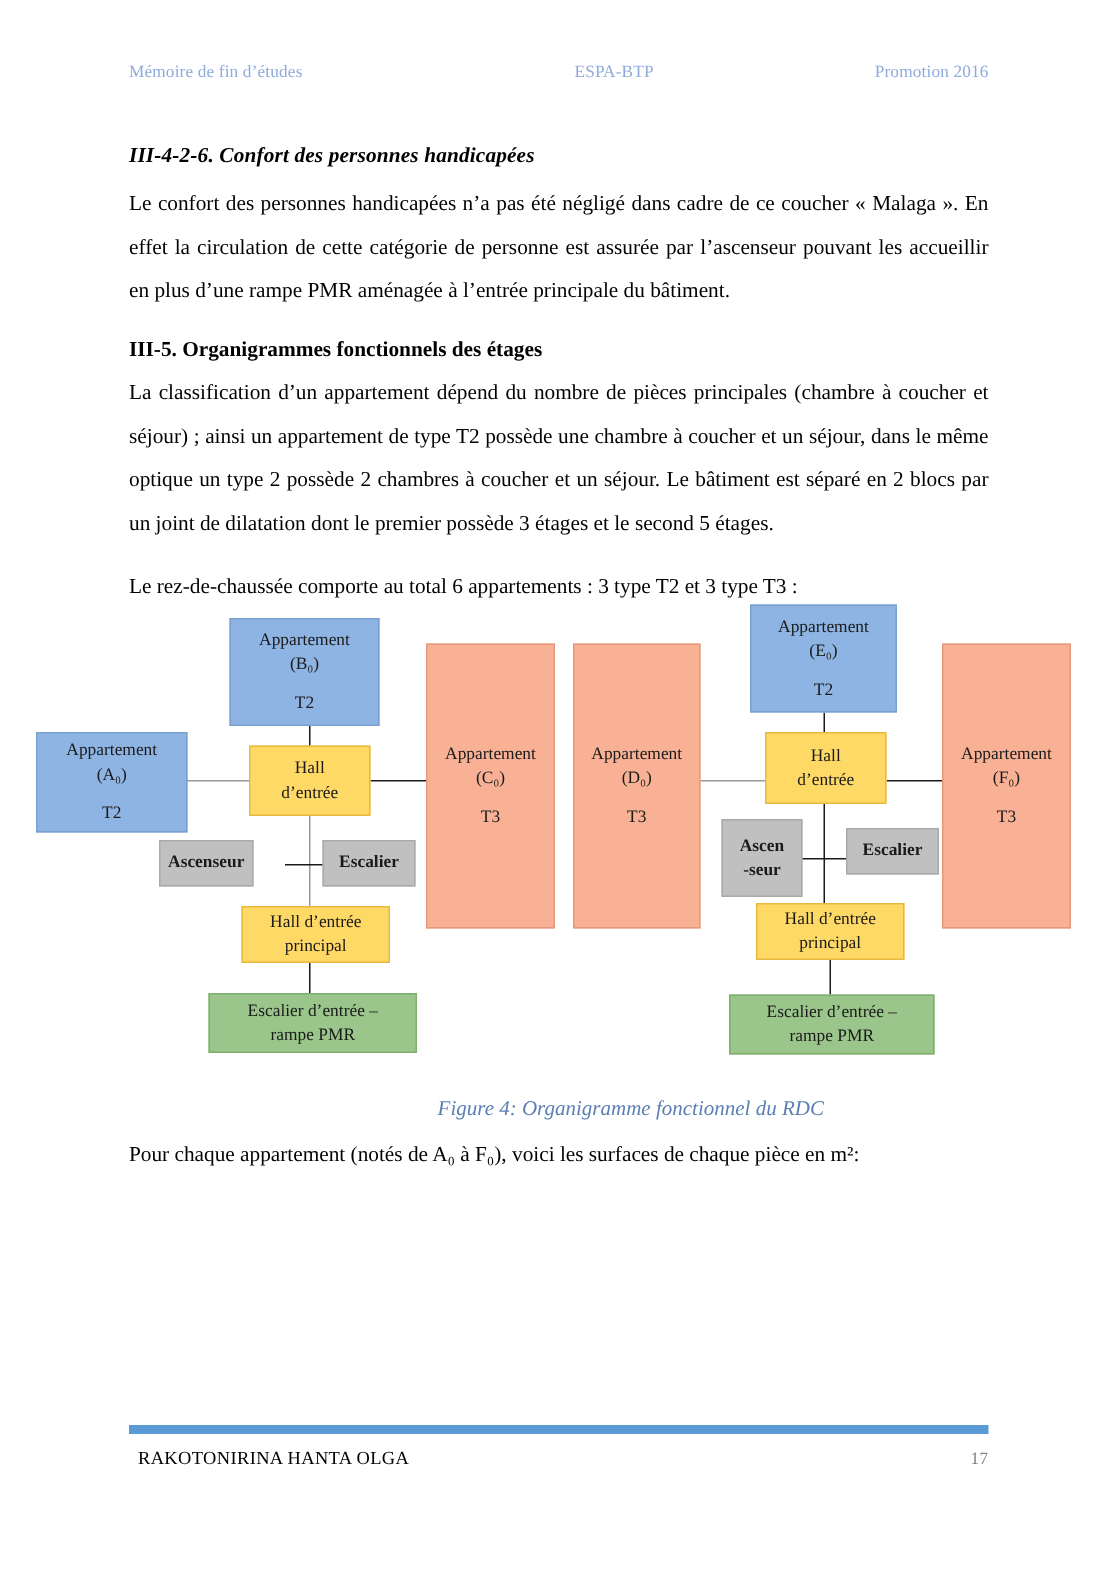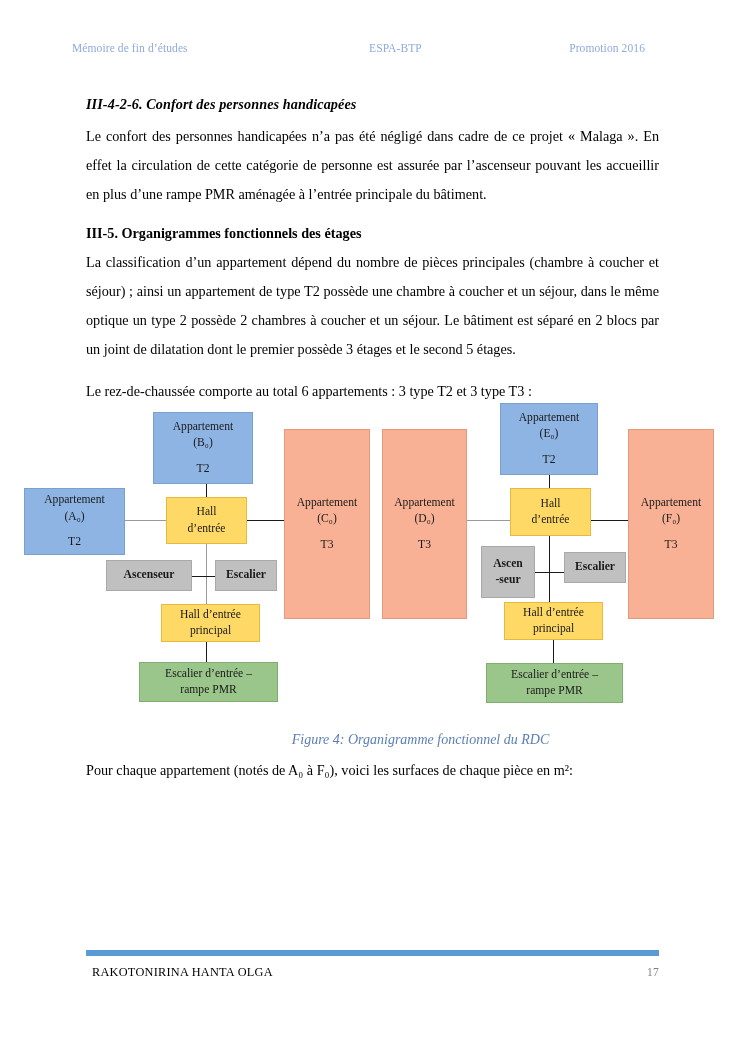--- a/index.html
+++ b/index.html
@@ -12,21 +12,21 @@
     height: 1053px;
     position: relative;
     font-family: "Liberation Serif", "DejaVu Serif", serif;
     color: #000000;
     overflow: hidden;
   }
 
   
   .page-header {
     position: absolute;
-    left: 72px;
+    left: 86px;
     top: 42px;
     width: 573px;
     display: flex;
     justify-content: space-between;
     align-items: flex-start;
     font-size: 11.5px;
     color: #8faadc;
     letter-spacing: .1px;
   }
   .page-header .hdr-center { margin-left: 34px; }
@@ -159,21 +159,21 @@
 <div class="page-header">
   <span class="hdr-left">Mémoire de fin d’études</span>
   <span class="hdr-center">ESPA-BTP</span>
   <span class="hdr-right">Promotion 2016</span>
 </div>
 
 <div class="content">
 
   <h3 class="subhead-italic">III-4-2-6. Confort des personnes handicapées</h3>
 
-  <p class="para">Le confort des personnes handicapées n’a pas été négligé dans cadre de  ce projet « Malaga ». En effet la circulation de cette catégorie de personne est assurée par l’ascenseur pouvant les accueillir en plus d’une rampe PMR aménagée à l’entrée principale du bâtiment.</p>
+  <p class="para">Le confort des personnes handicapées n’a pas été négligé dans cadre de  ce coucher « Malaga ». En effet la circulation de cette catégorie de personne est assurée par l’ascenseur pouvant les accueillir en plus d’une rampe PMR aménagée à l’entrée principale du bâtiment.</p>
 
   <div class="gap-a"></div>
 
   <h3 class="subhead-bold">III-5. Organigrammes fonctionnels des étages</h3>
 
   <p class="para">La classification d’un appartement dépend du nombre de pièces principales (chambre à coucher et séjour) ; ainsi un appartement de type T2 possède une chambre à coucher et un séjour, dans le même optique un type 2 possède 2 chambres à coucher  et un séjour. Le bâtiment est séparé en 2 blocs par un joint de dilatation dont le premier possède 3 étages et le second 5 étages.</p>
 
   <div class="gap-b"></div>
 
 
@@ -252,21 +252,21 @@
     <div class="dnode n-yellow" style="left:166px; top:101px; width:81px; height:47px;">
       <span class="ln">Hall</span>
       <span class="ln">d’entrée</span>
     </div>
 
     <div class="dnode n-yellow" style="left:510px; top:92px; width:81px; height:48px;">
       <span class="ln">Hall</span>
       <span class="ln">d’entrée</span>
     </div>
 
-    <div class="dnode n-gray" style="left:106px; top:164px; width:86px; height:31px;">
+    <div class="dnode n-gray" style="left:106px; top:164px; width:63px; height:31px;">
       <span class="ln">Ascenseur</span>
     </div>
 
     <div class="dnode n-gray" style="left:215px; top:164px; width:62px; height:31px;">
       <span class="ln">Escalier</span>
     </div>
 
     <div class="dnode n-gray" style="left:481px; top:150px; width:54px; height:52px;">
       <span class="ln">Ascen</span>
       <span class="ln">-seur</span>

